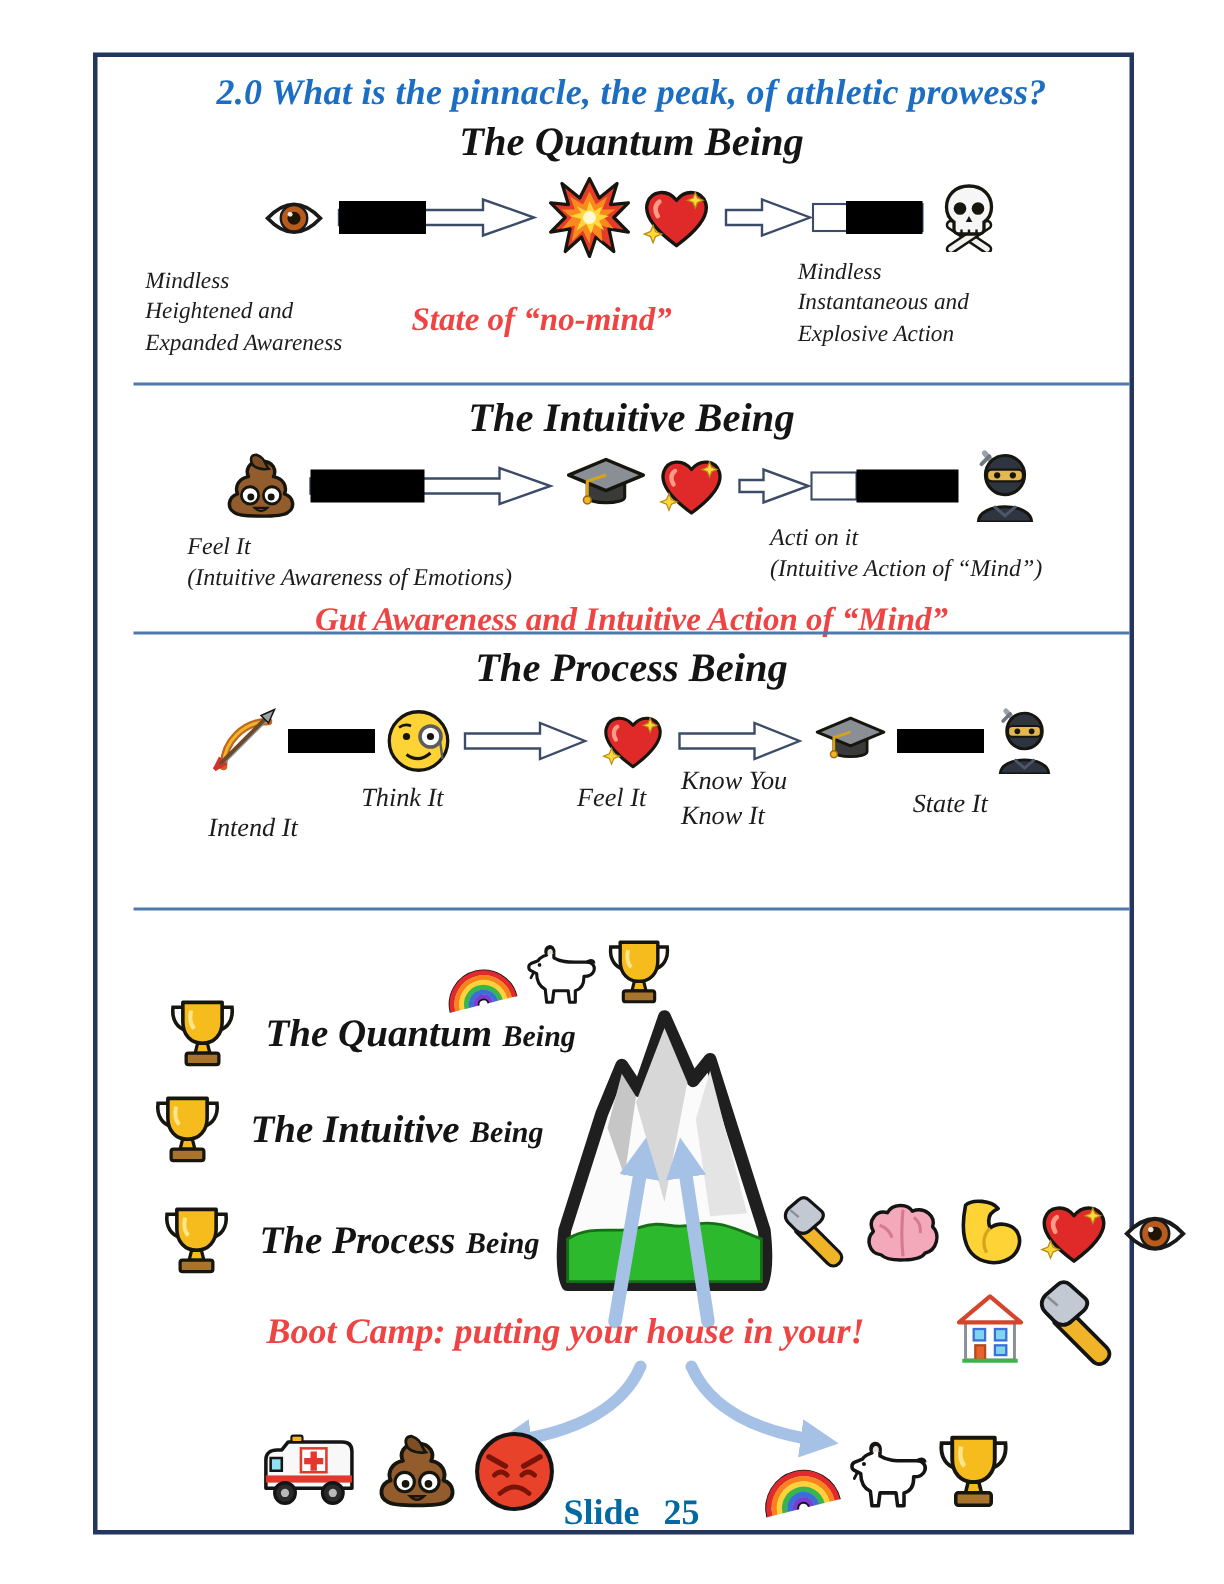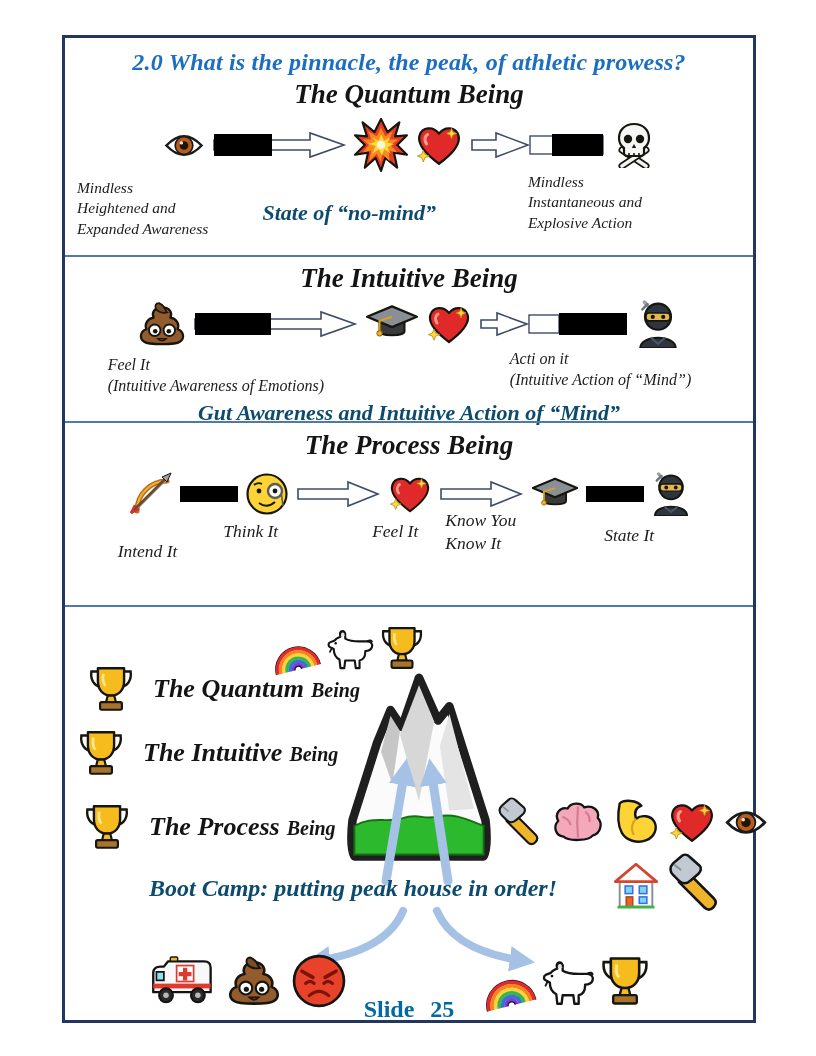--- a/index.html
+++ b/index.html
@@ -1,30 +1,30 @@
 <!DOCTYPE html>
 <html><head>
 <meta charset="utf-8">
 <style>
   html,body{margin:0;padding:0;background:#fff;}
   body{width:816px;height:1056px;position:relative;font-family:"Liberation Serif",serif;}
-  .slide-box{position:absolute;left:62px;top:35px;width:694px;height:988px;border:3px solid #23365f;background:#fff;box-sizing:border-box;}
+  .slide-box{position:absolute;left:62px;top:35px;width:694px;height:988px;border:3px solid #23365f;background:#fff;box-sizing:border-box;padding-left:24px;}
   .section{position:relative;box-sizing:border-box;overflow:visible;}
   .sec-sep{border-top:2px solid #4d79ad;}
   .sec1{height:206px;}
   .sec2{height:166px;}
   .sec3{height:184px;}
   .sec4{height:424px;}
   .title{color:#1b6ec2;font-weight:700;font-style:italic;font-size:24px;text-align:center;margin-top:11px;letter-spacing:.2px;}
   .heading{color:#141414;font-weight:700;font-style:italic;font-size:27px;text-align:center;margin-top:3px;}
   .diagram-row{display:flex;align-items:center;justify-content:center;margin-top:8px;gap:7px;}
   .labels{position:relative;height:92px;font-style:italic;font-size:15.5px;color:#1c1c1c;}
   .ml{white-space:pre-line;line-height:1.32;}
   .lbl{position:absolute;text-align:left;transform:translateX(-50%);}
-  .cap-navy{color:#0c4a6e;font-weight:700;font-style:italic;}
+  .cap-navy{color:#ef4444;font-weight:700;font-style:italic;}
   .bar-black{background:#000;height:16px;}
   .ic{display:block;overflow:visible;}
   .sec4 .abs{position:absolute;}
   .level-row{position:absolute;display:flex;align-items:center;gap:18px;}
   .level-main{font-weight:700;font-style:italic;font-size:26px;color:#141414;}
   .level-tail{font-weight:700;font-style:italic;font-size:20px;color:#141414;margin-left:7px;}
   .slide-num{position:absolute;left:0;right:0;bottom:6px;text-align:center;font-weight:700;font-size:24px;color:#0369a1;word-spacing:10px;font-style:normal;}
   .tilt{transform:rotate(-14deg);}
 </style>
 </head>
@@ -364,21 +364,21 @@
           <use href="#i-biceps"></use>
         </svg>
       <svg class="ic" width="48" height="44">
           <use href="#i-heart"></use>
         </svg>
       <svg class="ic" width="46" height="31">
           <use href="#i-eye"></use>
         </svg>
     </div>
 
-    <div class="abs cap-navy" style="left:38px;top:268px;width:500px;text-align:center;font-size:24px;">Boot Camp: putting peak house in order!</div>
+    <div class="abs cap-navy" style="left:38px;top:268px;width:500px;text-align:center;font-size:24px;">Boot Camp: putting your house in your!</div>
 
     <div class="abs" style="left:546px;top:246px;display:flex;align-items:flex-start;gap:4px;">
       <svg class="ic" width="50" height="50" style="margin-top:8px;">
           <use href="#i-house"></use>
         </svg>
       <svg class="ic" width="60" height="60">
           <use href="#i-hammer"></use>
         </svg>
     </div>
 

